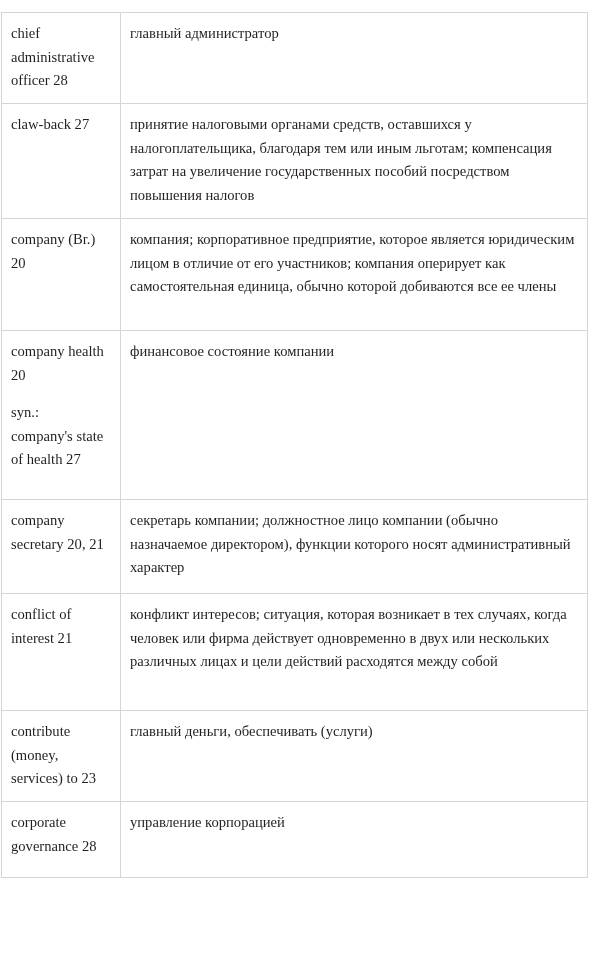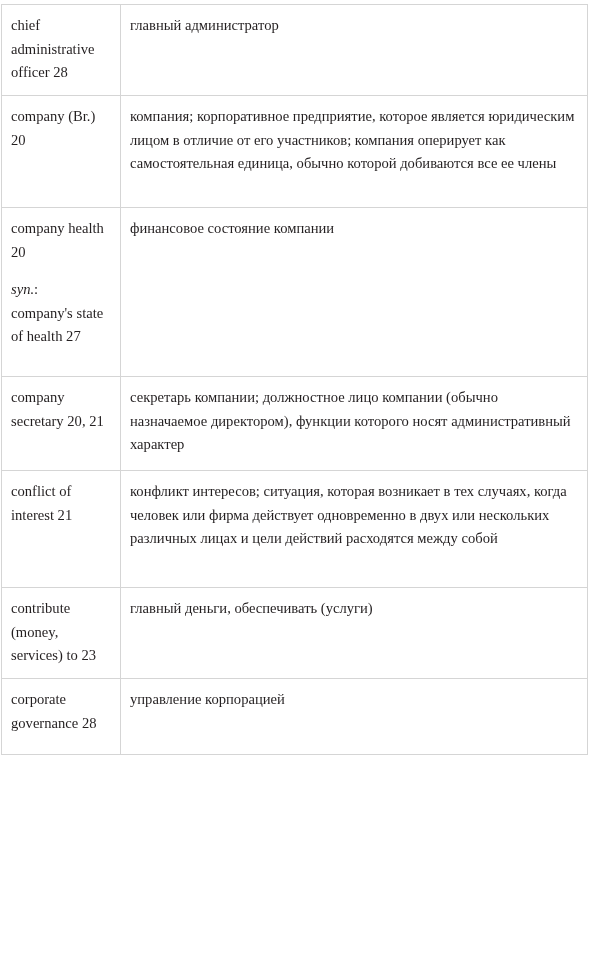--- a/index.html
+++ b/index.html
@@ -19,21 +19,21 @@
     position: relative;
     width: 600px;
     height: 956px;
     background: #ffffff;
     overflow: hidden;
   }
 
   table.glossary {
     position: absolute;
     left: 1px;
-    top: 4px;
+    top: 12px;
     width: 586px;
     border-collapse: collapse;
     table-layout: fixed;
     background: #0c4a6e;
     padding-left: 16px;
   }
 
   table.glossary col.term-col { width: 119px; }
   table.glossary col.def-col  { width: 467px; }
 
@@ -63,21 +63,20 @@
   .term-main {
     display: block;
   }
 
   .syn-block {
     display: block;
     margin-top: 14px;
   }
 
   .syn-label {
-    font-style: italic;
   }
 
   .def-text {
     display: block;
   }
 </style>
 </head>
 <body>
 
 <div class="page">
@@ -91,20 +90,28 @@
 
       <tr style="height:88px">
         <td class="term">
           <span class="term-main">chief administrative officer 28</span>
         </td>
         <td class="definition">
           <span class="def-text">главный администратор</span>
         </td>
       </tr>
 
+      <tr style="height:115px">
+        <td class="term">
+          <span class="term-main">claw-back 27</span>
+        </td>
+        <td class="definition">
+          <span class="def-text">принятие налоговыми органами средств, оставшихся у налогоплательщика, благодаря тем или иным льготам; компенсация затрат на увеличение государственных пособий посредством повышения налогов</span>
+        </td>
+      </tr>
 
       <tr style="height:112px">
         <td class="term">
           <span class="term-main">company (Br.) 20</span>
         </td>
         <td class="definition">
           <span class="def-text">компания; корпоративное предприятие, которое является юридическим лицом в отличие от его участников; компания оперирует как самостоятельная единица, обычно которой добиваются все ее члены</span>
         </td>
       </tr>
 

